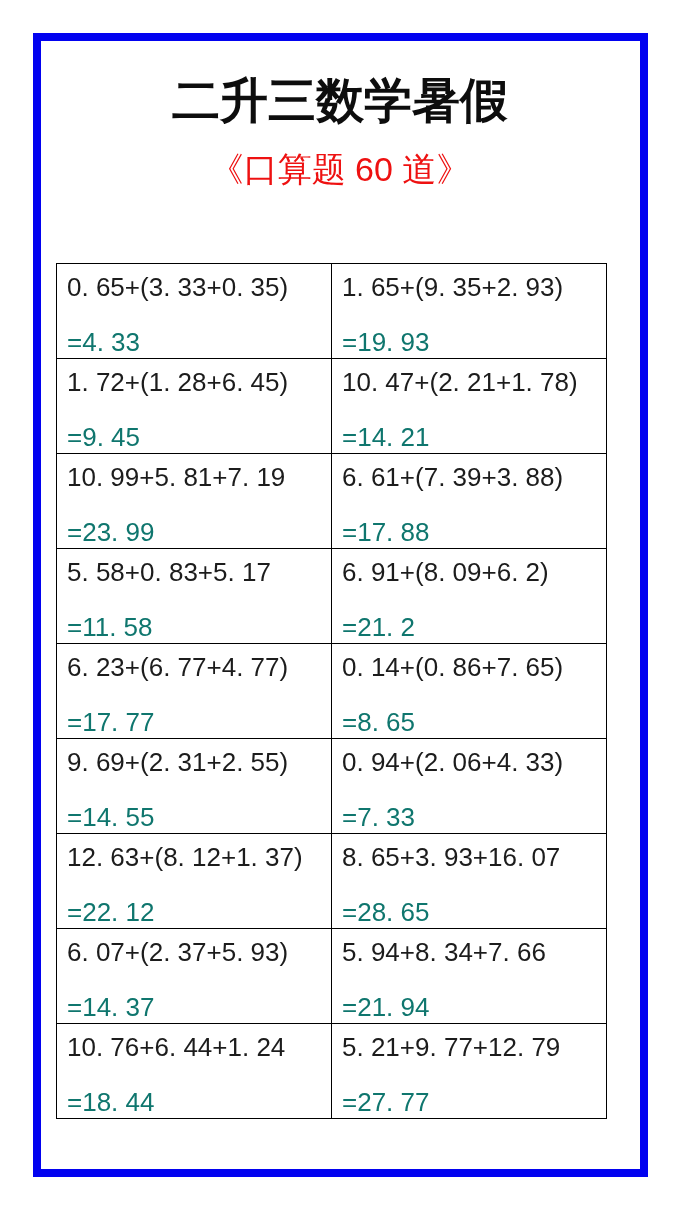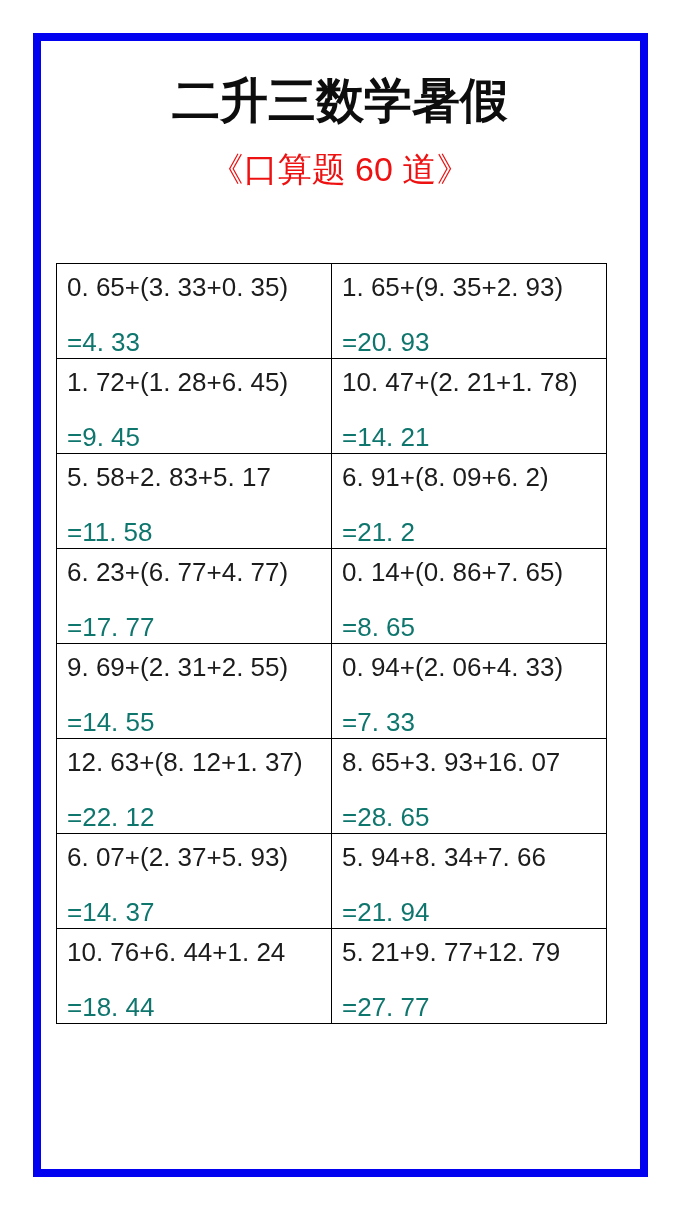--- a/index.html
+++ b/index.html
@@ -93,36 +93,46 @@
 
   <table class="problems">
     <tbody>
         <tr>
           <td>
             <div class="expr">0. 65+(3. 33+0. 35)</div>
             <div class="ans">=4. 33</div>
           </td>
           <td>
             <div class="expr">1. 65+(9. 35+2. 93)</div>
-            <div class="ans">=20. 93</div>
+            <div class="ans">=19. 93</div>
           </td>
         </tr>
         <tr>
           <td>
             <div class="expr">1. 72+(1. 28+6. 45)</div>
             <div class="ans">=9. 45</div>
           </td>
           <td>
             <div class="expr">10. 47+(2. 21+1. 78)</div>
             <div class="ans">=14. 21</div>
           </td>
         </tr>
         <tr>
           <td>
-            <div class="expr">5. 58+2. 83+5. 17</div>
+            <div class="expr">10. 99+5. 81+7. 19</div>
+            <div class="ans">=23. 99</div>
+          </td>
+          <td>
+            <div class="expr">6. 61+(7. 39+3. 88)</div>
+            <div class="ans">=17. 88</div>
+          </td>
+        </tr>
+        <tr>
+          <td>
+            <div class="expr">5. 58+0. 83+5. 17</div>
             <div class="ans">=11. 58</div>
           </td>
           <td>
             <div class="expr">6. 91+(8. 09+6. 2)</div>
             <div class="ans">=21. 2</div>
           </td>
         </tr>
         <tr>
           <td>
             <div class="expr">6. 23+(6. 77+4. 77)</div>

